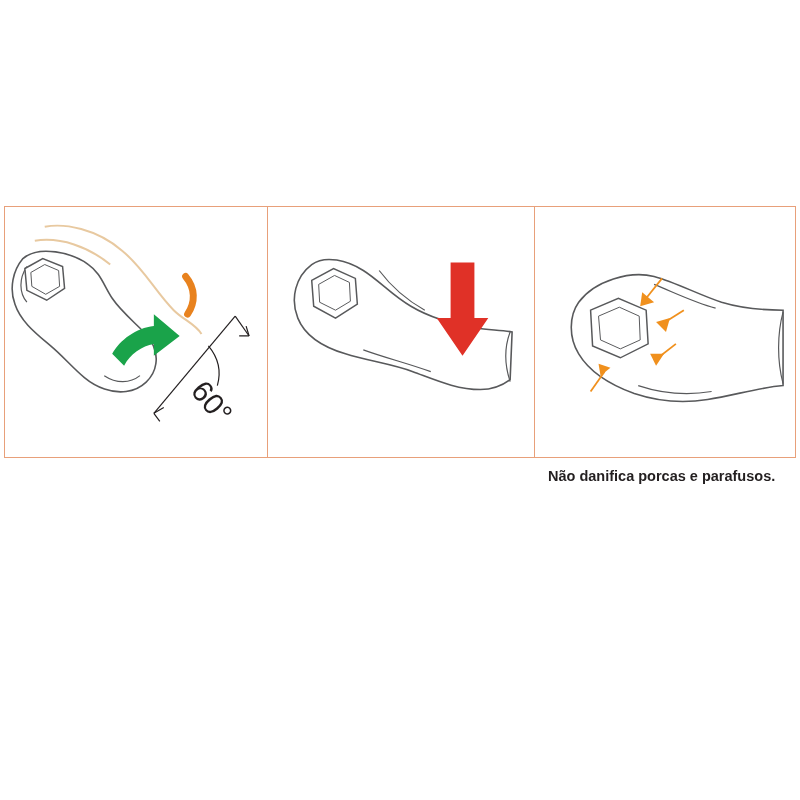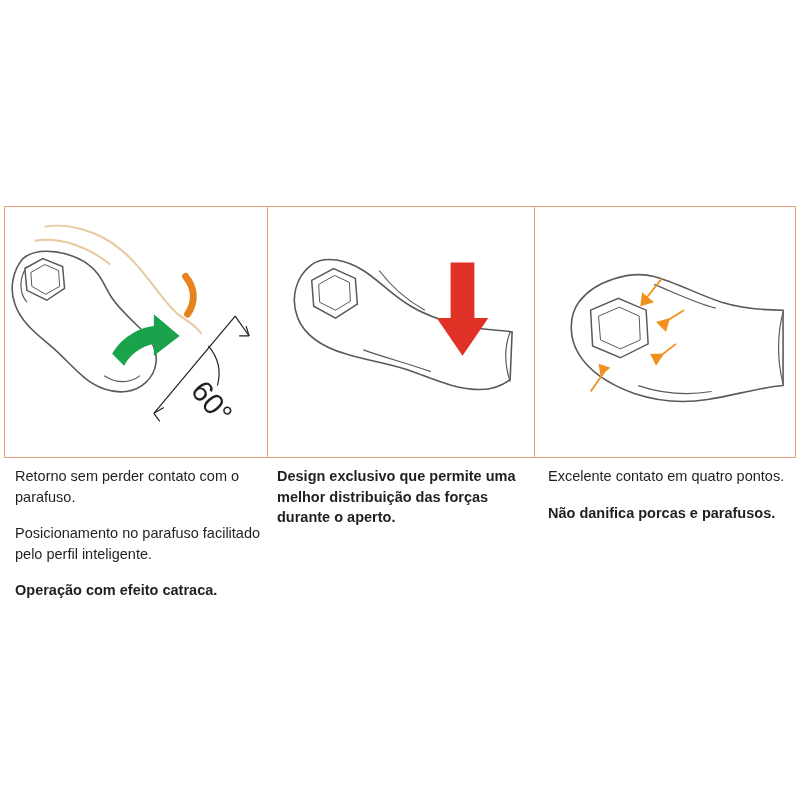--- a/index.html
+++ b/index.html
@@ -168,28 +168,21 @@
             <path d="M142 138 L 124 152" fill="none"></path>
             <path d="M64 158 L 76 162 L 66 170 Z" stroke="none"></path>
             <path d="M56 186 L 70 166" fill="none"></path>
           </g>
         </svg>
       </div>
 
     </div>
 
     <div class="captions">
-      <div class="caption-col c1">
-        <p>Retorno sem perder contato com o parafuso.</p>
-        <p>Posicionamento no parafuso facilitado pelo perfil inteligente.</p>
-        <p>Operação com efeito catraca.</p>
-      </div>
       <div class="caption-col c2">
-        <p>Design exclusivo que permite uma melhor distribuição das forças durante o aperto.</p>
       </div>
       <div class="caption-col c3">
-        <p>Excelente contato em  quatro pontos.</p>
         <p>Não danifica porcas e parafusos.</p>
       </div>
     </div>
 
   </div>
 </div>
 
 </body></html>

